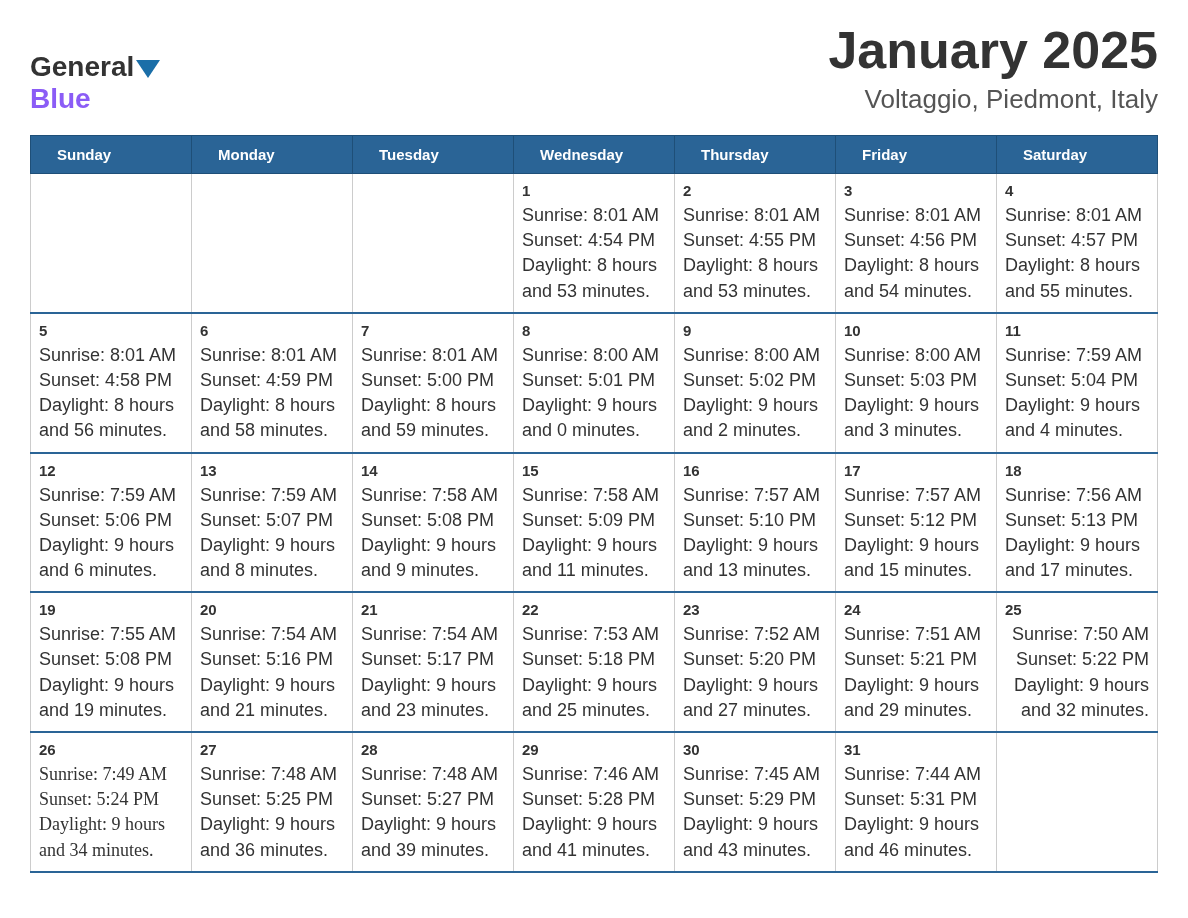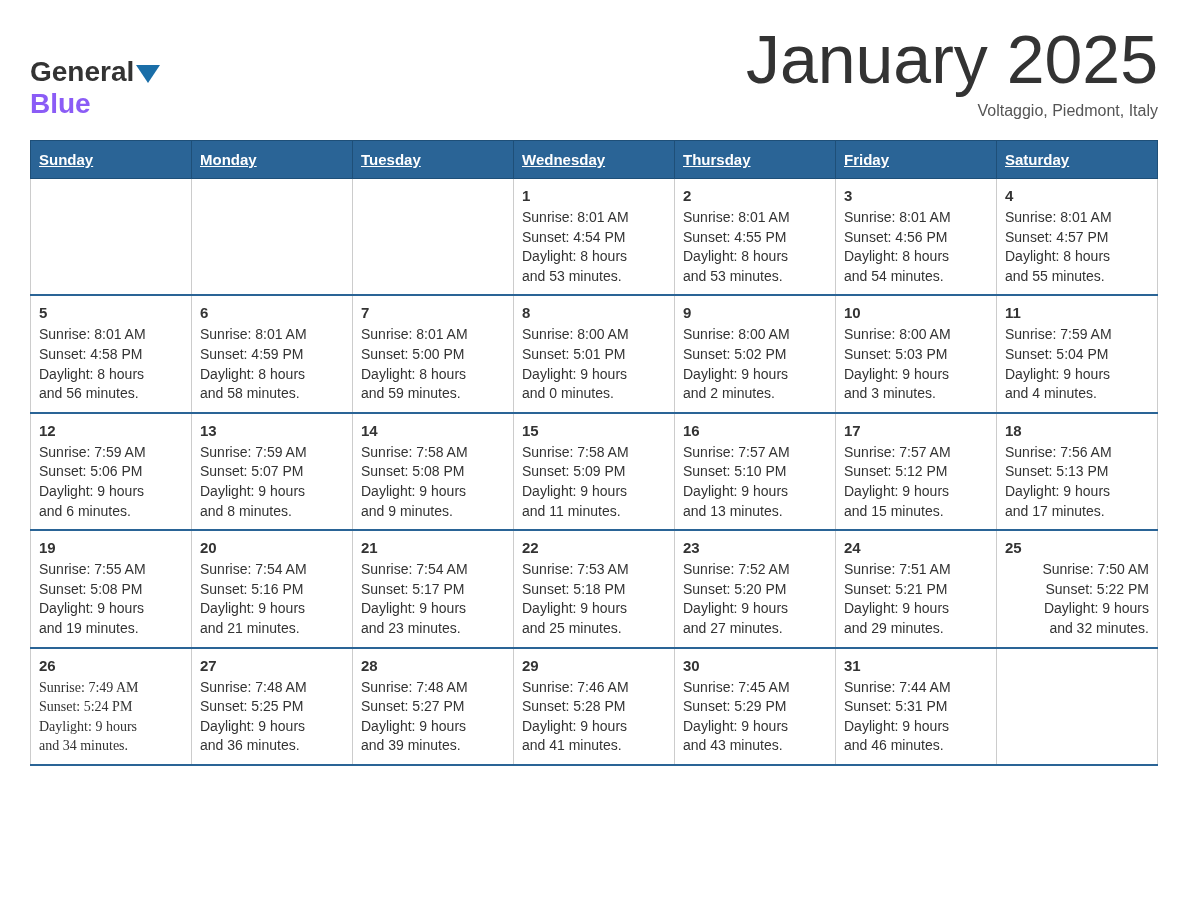--- a/index.html
+++ b/index.html
@@ -44,63 +44,62 @@
       flex-direction: column;
     }
     .logo-line1 {
       display: flex;
       align-items: center;
     }
     .title-section {
       text-align: right;
     }
     .month-title {
-      font-size: 68px;
-      font-weight: normal;
+      font-size: 52px;
+      font-weight: bold;
       color: #333;
     }
     .location {
-      font-size: 16px;
+      font-size: 26px;
       color: #555;
       margin-top: 4px;
     }
     table {
       width: 100%;
       border-collapse: collapse;
     }
     thead tr th {
       background-color: #2a6496;
       color: white;
-      padding: 10px 8px;
+      padding: 10px 26px;
       font-size: 15px;
       font-weight: bold;
       text-align: left;
       border: 1px solid #1e4f78;
-      text-decoration: underline;
     }
     tbody tr td {
       vertical-align: top;
       padding: 8px 8px;
       border: 1px solid #ccc;
       width: calc(100% / 7);
       min-height: 100px;
       font-size: 13px;
       color: #333;
     }
     tbody tr {
       border-bottom: 2px solid #2a6496;
     }
     .day-number {
       font-size: 15px;
       font-weight: bold;
       margin-bottom: 4px;
       display: block;
     }
     .day-info {
-      font-size: 14px;
+      font-size: 18px;
       line-height: 1.4;
       color: #333;
     }
     .empty-cell {
       background: #fff;
     }
   </style>
 </head>
 <body>
 

